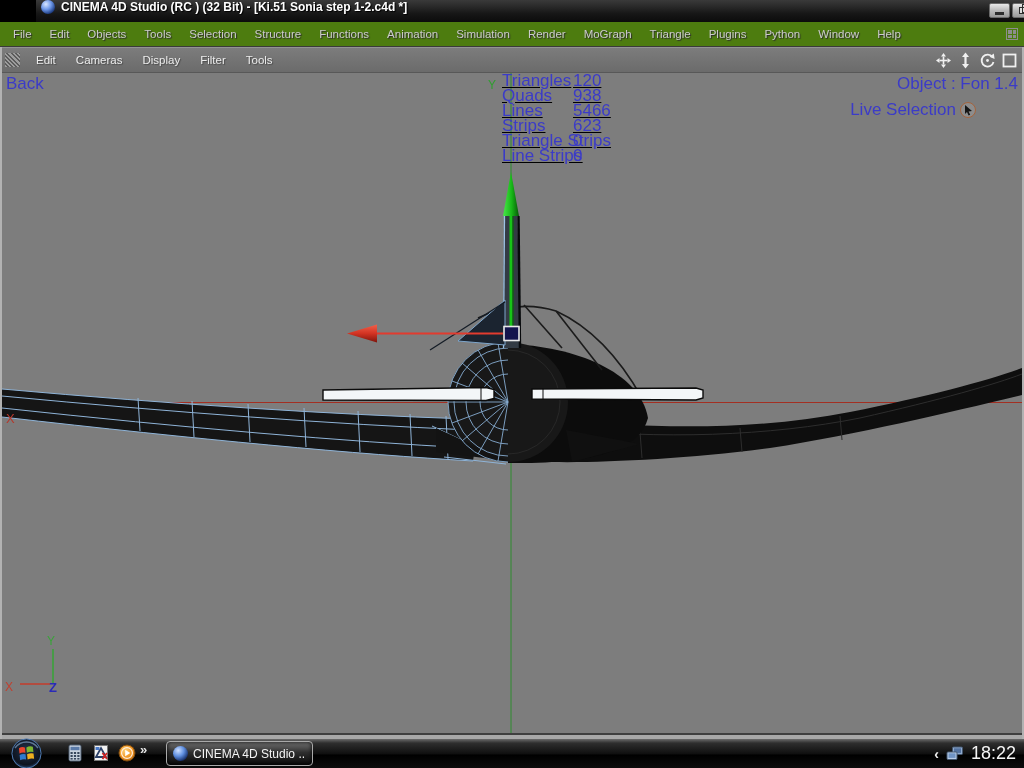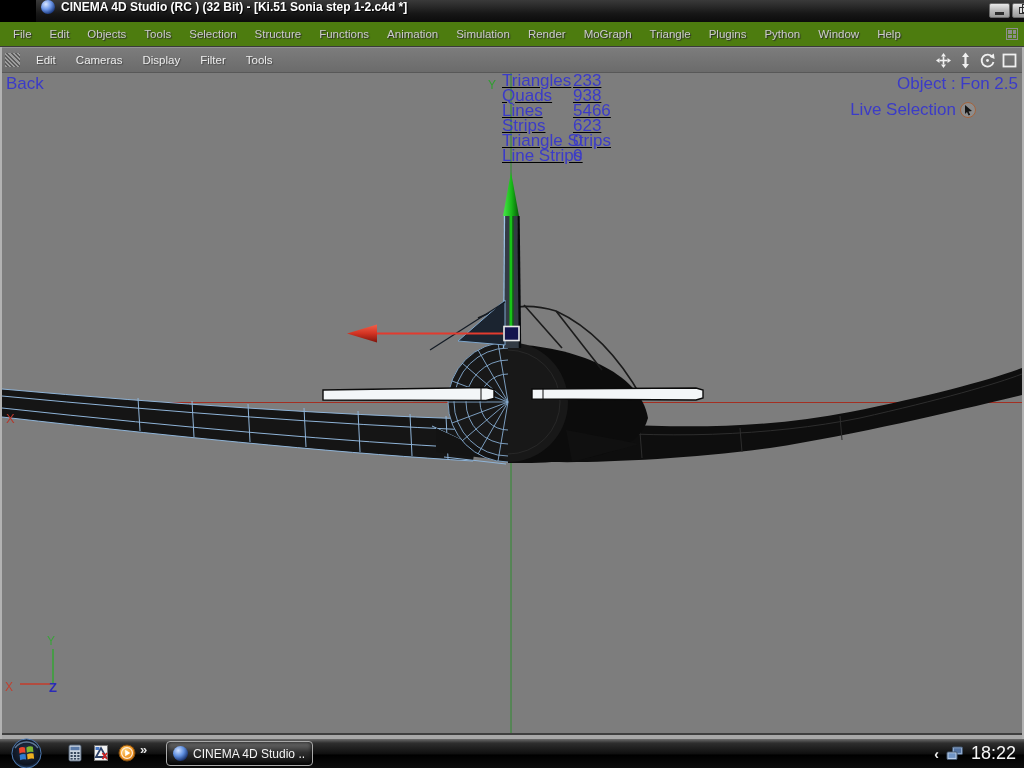--- a/index.html
+++ b/index.html
@@ -258,21 +258,21 @@
         <text x="47" y="645" fill="#3aa33a">Y</text>
         <text x="5" y="691" fill="#c04030">X</text>
         <text x="49" y="692" fill="var(--axis_z_blue)" font-weight="bold" font-size="13">Z</text>
       </g>
     </svg>
 
     <div class="abs bluetxt" id="back-label">Back</div>
     <div class="abs" id="stats">
         <div class="srow">
           <span class="bluetxt">Triangles</span>
-          <span class="bluetxt">233</span>
+          <span class="bluetxt">120</span>
         </div>
         <div class="srow">
           <span class="bluetxt">Quads</span>
           <span class="bluetxt">938</span>
         </div>
         <div class="srow">
           <span class="bluetxt">Lines</span>
           <span class="bluetxt">5466</span>
         </div>
         <div class="srow">
@@ -281,21 +281,21 @@
         </div>
         <div class="srow">
           <span class="bluetxt">Triangle Strips</span>
           <span class="bluetxt">0</span>
         </div>
         <div class="srow">
           <span class="bluetxt">Line Strips</span>
           <span class="bluetxt">0</span>
         </div>
       </div>
-    <div class="abs bluetxt" id="object-label">Object : Fon 2.5</div>
+    <div class="abs bluetxt" id="object-label">Object : Fon 1.4</div>
     <div class="abs" id="live-sel">
       <span class="bluetxt">Live Selection</span>
       <span id="live-sel-icon">
         <svg width="11" height="12" viewBox="0 0 11 12">
             <path d="M2,1 L9,7 L5.6,7.4 L7.2,10.8 L5.6,11.5 L4,8 L2,10 Z" fill="#161616"></path>
           </svg>
       </span>
     </div>
   </div>
 

